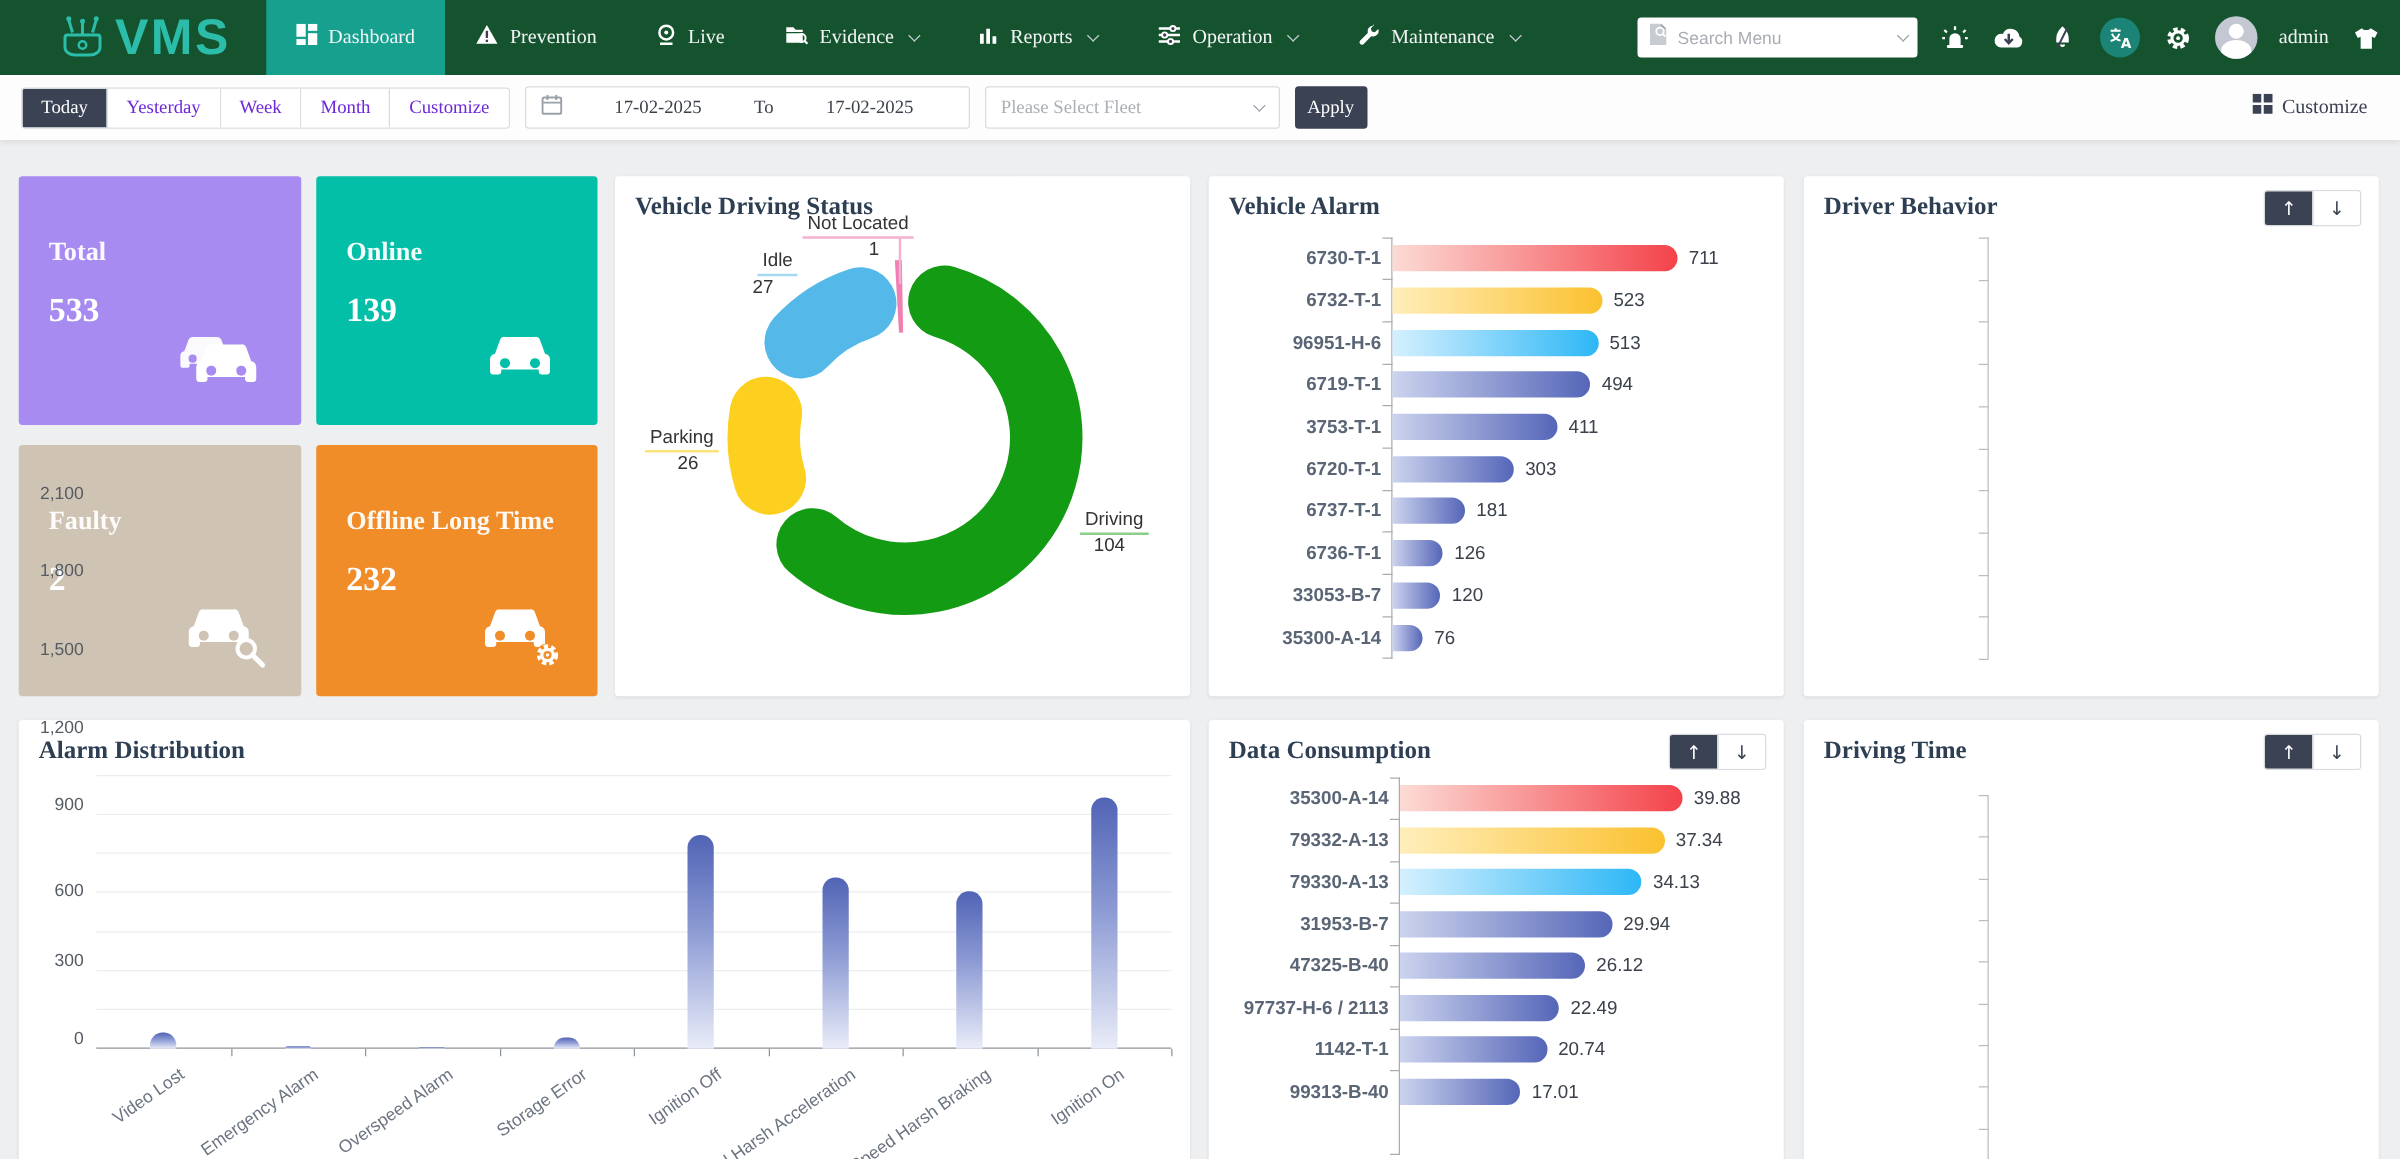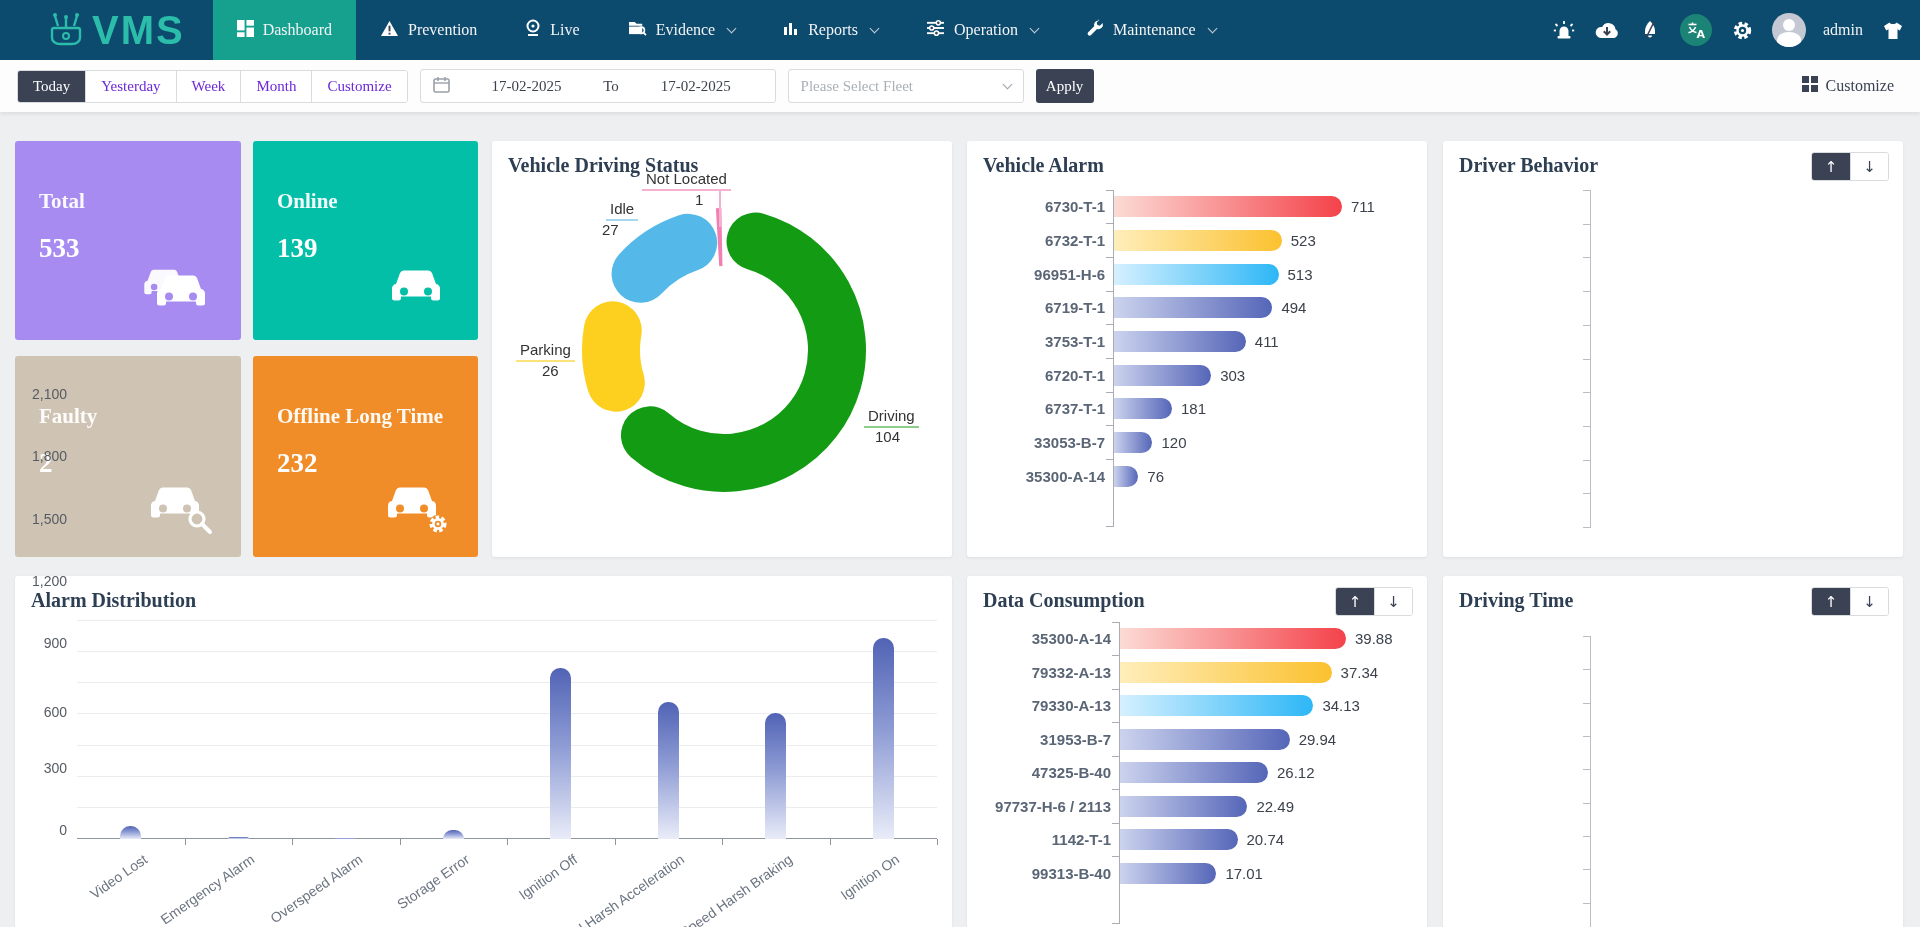--- a/index.html
+++ b/index.html
@@ -1,21 +1,21 @@
 <!DOCTYPE html>
 <html><head>
 <meta charset="utf-8">
 <style>
   * { margin:0; padding:0; box-sizing:border-box; }
   html,body { width:1920px; height:927px; overflow:hidden; background:#edeff1;
               font-family:"Liberation Serif", serif; }
 
   
   .navbar { position:absolute; left:0; top:0; width:1920px; height:60px;
-            background:#0c4a6e; display:flex; align-items:stretch; z-index:10; }
+            background:#14532d; display:flex; align-items:stretch; z-index:10; }
   .logo { display:flex; align-items:center; gap:6px; padding:0 28px 0 46px; }
   .logo-text { color:#2bbcaa; font-size:40px; font-weight:bold; letter-spacing:2px;
                font-family:"Liberation Sans",sans-serif; }
   .menu { display:flex; align-items:stretch; }
   .menu-item { display:flex; align-items:center; gap:9px; padding:0 24px; color:#f2f4f6;
                font-size:16px; cursor:pointer; }
   .menu-item.active { background:#16a18f; }
   .caret { width:7px; height:7px; border-right:1.6px solid #c9cdd5; border-bottom:1.6px solid #c9cdd5;
            transform:rotate(45deg); margin-top:-4px; margin-left:4px; }
   .nav-right { margin-left:auto; display:flex; align-items:center; gap:17px; padding-right:14px; }
@@ -177,20 +177,30 @@
       </div>
       <div class="menu-item">
         <span><svg width="18" height="18" viewBox="0 0 18 18">
             <path d="M12.5 1.5 a4.5 4.5 0 0 0 -4.3 5.8 L2 13.5 a2 2 0 0 0 2.8 2.8 L11 10 a4.5 4.5 0 0 0 5.6 -5.9 l-2.7 2.7 -2.5 -0.7 -0.7 -2.5 2.7 -2.7 a4.5 4.5 0 0 0 -0.9 -0.4 z" fill="#fff"></path>
           </svg></span>
         <span>Maintenance</span>
         <span class="caret"></span>
       </div>
     </div>
   <div class="nav-right">
+    <div class="searchbox">
+      <span id="doc-search-slot"><svg width="17" height="19" viewBox="0 0 17 19">
+            <path d="M2 1 h9 l4 4 v13 H2 Z" fill="#c7ccd2"></path>
+            <path d="M11 1 l4 4 h-4 z" fill="#9aa1a9"></path>
+            <circle cx="10" cy="7" r="3" fill="none" stroke="#fff" stroke-width="1.4"></circle>
+            <line x1="12.2" y1="9.2" x2="14.2" y2="11.2" stroke="#fff" stroke-width="1.6"></line>
+          </svg></span>
+      <input type="text" placeholder="Search Menu" style="">
+      <span class="caret-g"></span>
+    </div>
     <div id="action-icons" style="display:flex;align-items:center;gap:17px;">
         <span class="icon-btn">
           <svg width="22" height="20" viewBox="0 0 22 20">
             <path d="M6.5 16 v-5 a4.5 4.5 0 0 1 9 0 v5 z" fill="#fff"></path>
             <rect x="4.5" y="16" width="13" height="2.4" rx="1" fill="#fff"></rect>
             <line x1="11" y1="4" x2="11" y2="1" stroke="#fff" stroke-width="1.8"></line>
             <line x1="4.5" y1="6" x2="2.5" y2="4" stroke="#fff" stroke-width="1.8"></line>
             <line x1="17.5" y1="6" x2="19.5" y2="4" stroke="#fff" stroke-width="1.8"></line>
             <line x1="3" y1="10.5" x2="0.8" y2="10.5" stroke="#fff" stroke-width="1.8"></line>
             <line x1="19" y1="10.5" x2="21.2" y2="10.5" stroke="#fff" stroke-width="1.8"></line>
@@ -386,20 +396,25 @@
           <span class="hbar-label">6720-T-1</span>
           <div class="hbar-bar" style="width:97.16455696202532px;background:linear-gradient(90deg,#ccd3ee,#5566b8);"></div>
           <span class="hbar-val">303</span>
         </div>
         <div class="hbar-row" style="height: 33.7px;">
           <span class="hbar-label">6737-T-1</span>
           <div class="hbar-bar" style="width:58.04219409282701px;background:linear-gradient(90deg,#ccd3ee,#5566b8);"></div>
           <span class="hbar-val">181</span>
         </div>
         <div class="hbar-row" style="height: 33.7px;">
+          <span class="hbar-label">6736-T-1</span>
+          <div class="hbar-bar" style="width:40.40506329113924px;background:linear-gradient(90deg,#ccd3ee,#5566b8);"></div>
+          <span class="hbar-val">126</span>
+        </div>
+        <div class="hbar-row" style="height: 33.7px;">
           <span class="hbar-label">33053-B-7</span>
           <div class="hbar-bar" style="width:38.48101265822785px;background:linear-gradient(90deg,#ccd3ee,#5566b8);"></div>
           <span class="hbar-val">120</span>
         </div>
         <div class="hbar-row" style="height: 33.7px;">
           <span class="hbar-label">35300-A-14</span>
           <div class="hbar-bar" style="width:24.371308016877638px;background:linear-gradient(90deg,#ccd3ee,#5566b8);"></div>
           <span class="hbar-val">76</span>
         </div>
       </div>

